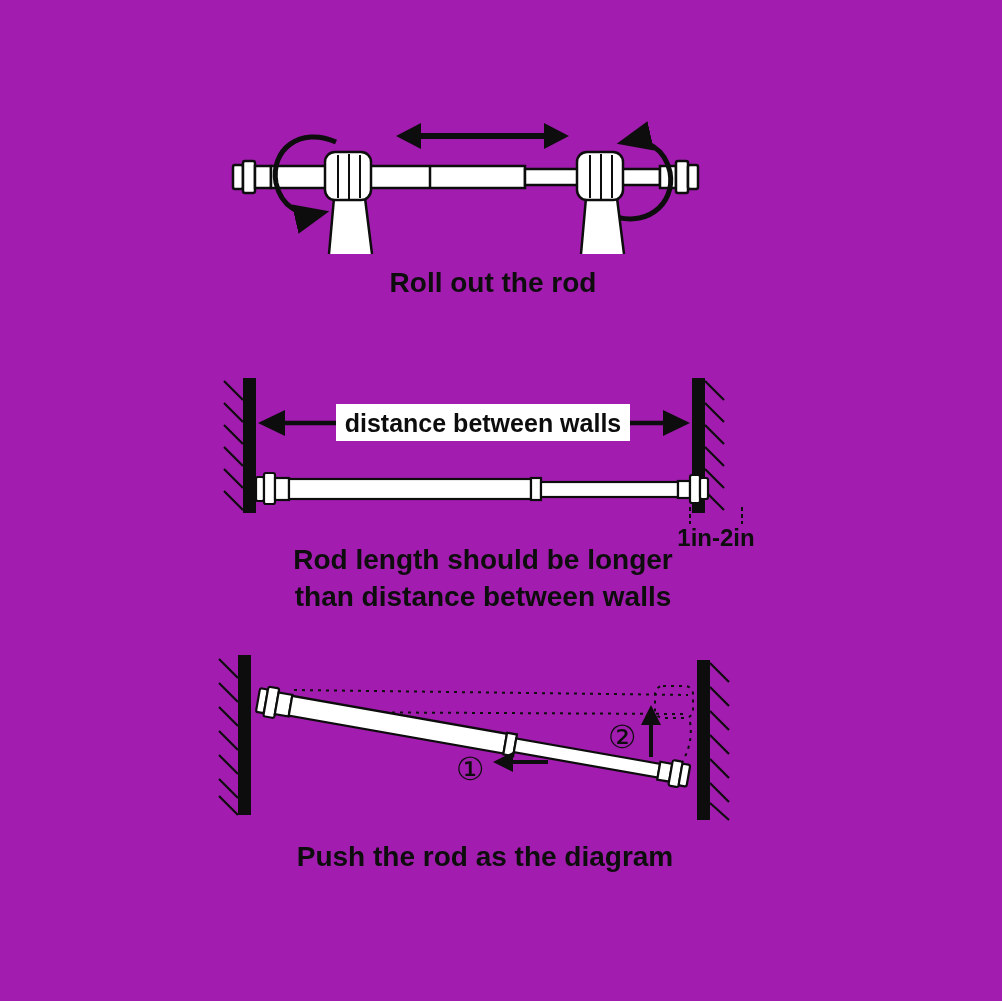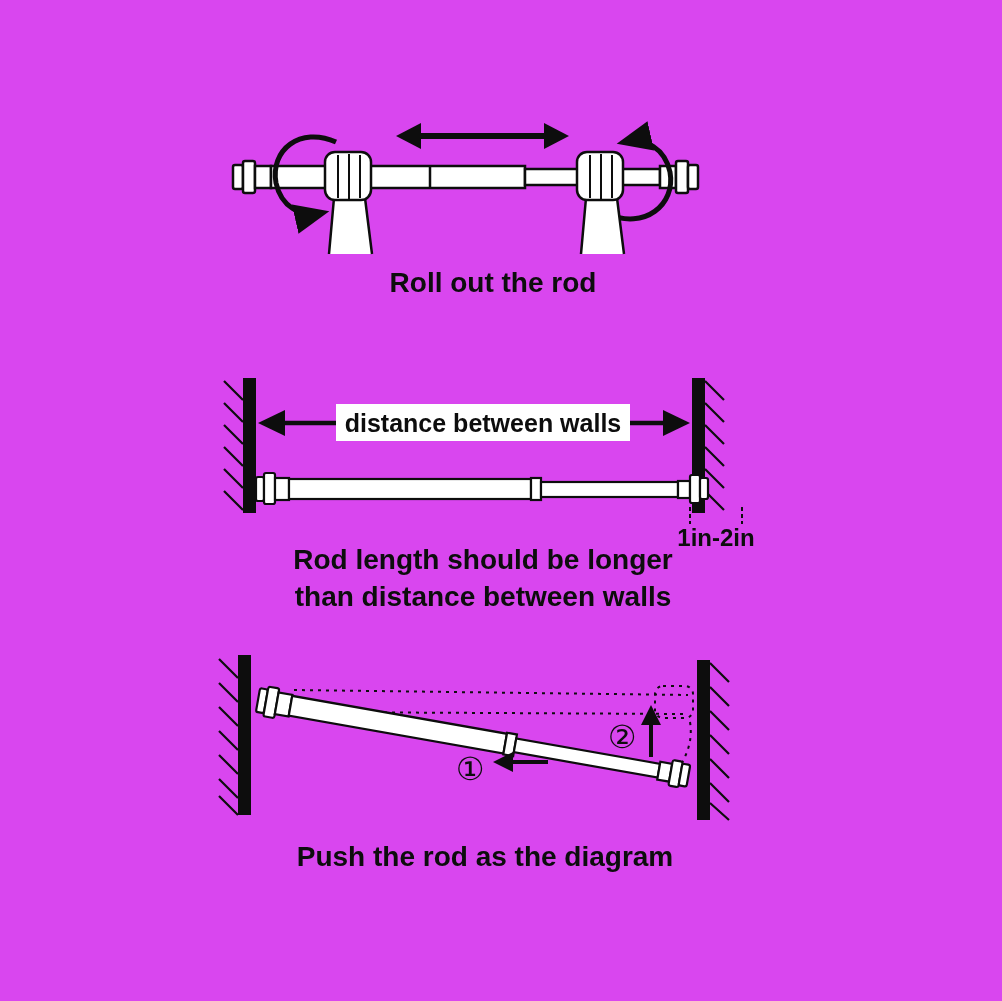--- a/index.html
+++ b/index.html
@@ -1,19 +1,19 @@
 <!DOCTYPE html>
 <html><head>
 <meta charset="utf-8">
 <style>
   html,body{margin:0;padding:0;background:#fff;}
   .canvas{
     position:relative;
     width:1002px;height:1001px;
-    background:#d946ef;
+    background:#a21caf;
     font-family:"Liberation Sans", sans-serif;
     overflow:hidden;
   }
   svg text{
     font-family:"Liberation Sans", sans-serif;
     font-weight:bold;
     fill:#0d0d0d;
   }
   svg text.marker{
     font-family:"DejaVu Sans","Liberation Sans",sans-serif;

